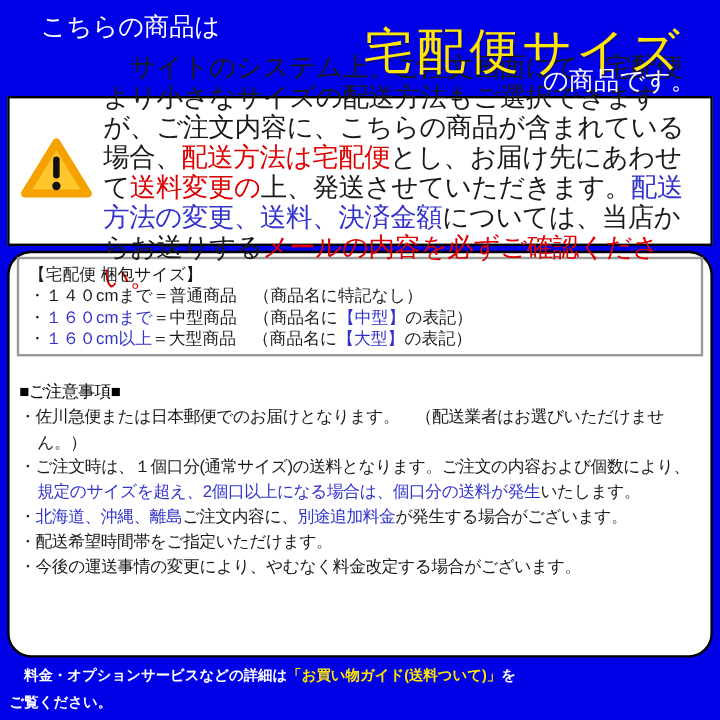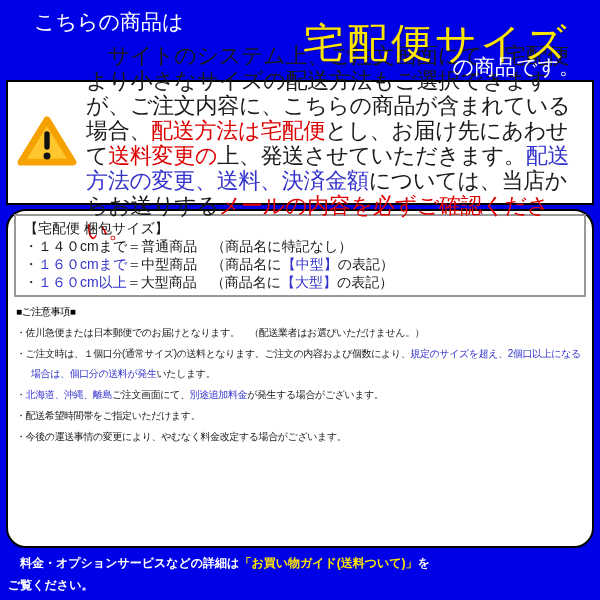--- a/index.html
+++ b/index.html
@@ -22,21 +22,21 @@
 
   .warning { height: 125px; display: flex; align-items: center; }
   .warning-iconwrap { flex: 0 0 78px; display: flex; justify-content: center; align-items: center; }
   .warning-text { width: 502px; font-size: 22px; line-height: 25px; letter-spacing: -0.3px; }
 
   .box2 { margin-top: 4px; height: 339px; padding: 3px 4px; border-radius: 20px; }
   .inner {
     border: 2px solid #999; margin: 0 2px; padding: 3px 8px 4px;
     font-size: 14px; line-height: 18px; color: #1A1A1A;
   }
-  .notes { padding: 5px 4px 0; font-size: 10px; line-height: 20.8px; letter-spacing: -0.4px; }
+  .notes { padding: 5px 4px 0; font-size: 14px; line-height: 20.8px; letter-spacing: -0.4px; margin-top: 14px; }
   .note-item { padding-left: 15px; text-indent: -15px; }
   .note-cont { padding-left: 15px; }
 
   .footer { padding: 4px 8px 0; font-size: 12px; font-weight: bold; line-height: 22px; }
 
   .seg-black { color: #1A1A1A; }
   .seg-red   { color: #DD0000; }
   .seg-blue  { color: #3333CC; }
   .seg-white { color: #FFFFFF; }
   .seg-yellow{ color: #FFE600; }
@@ -67,21 +67,21 @@
   <div class="inner">
     <div>【宅配便 梱包サイズ】</div>
     <div><span class="seg-black">・１４０cmまで＝普通商品　（商品名に特記なし）</span></div>
     <div><span class="seg-black">・</span><span class="seg-blue">１６０cmまで</span><span class="seg-black">＝中型商品　（商品名に</span><span class="seg-blue">【中型】</span><span class="seg-black">の表記）</span></div>
     <div><span class="seg-black">・</span><span class="seg-blue">１６０cm以上</span><span class="seg-black">＝大型商品　（商品名に</span><span class="seg-blue">【大型】</span><span class="seg-black">の表記）</span></div>
   </div>
   <div class="notes">
     <div>■ご注意事項■</div>
     <div class="note-item"><span class="seg-black">・佐川急便または日本郵便でのお届けとなります。　（配送業者はお選びいただけません。）</span></div>
     <div class="note-item"><span class="seg-black">・ご注文時は、１個口分(通常サイズ)の送料となります。ご注文の内容および個数により、</span><span class="seg-blue">規定のサイズを超え、2個口以上になる場合は、個口分の送料が発生</span><span class="seg-black">いたします。</span></div>
-    <div class="note-item"><span class="seg-black">・</span><span class="seg-blue">北海道、沖縄、離島</span><span class="seg-black">ご注文画面にて、</span><span class="seg-blue">別途追加料金</span><span class="seg-black">が発生する場合がございます。</span></div>
+    <div class="note-item"><span class="seg-black">・</span><span class="seg-blue">北海道、沖縄、離島</span><span class="seg-black">ご注文内容に、</span><span class="seg-blue">別途追加料金</span><span class="seg-black">が発生する場合がございます。</span></div>
     <div class="note-item"><span class="seg-black">・配送希望時間帯をご指定いただけます。</span></div>
     <div class="note-item"><span class="seg-black">・今後の運送事情の変更により、やむなく料金改定する場合がございます。</span></div>
   </div>
 </div>
 
 <div class="footer">
   <div><span class="seg-white">　料金・オプションサービスなどの詳細は</span><span class="seg-yellow">「お買い物ガイド(送料ついて)」</span><span class="seg-white">を</span></div>
   <div><span class="seg-white">ご覧ください。</span></div>
 </div>
 

